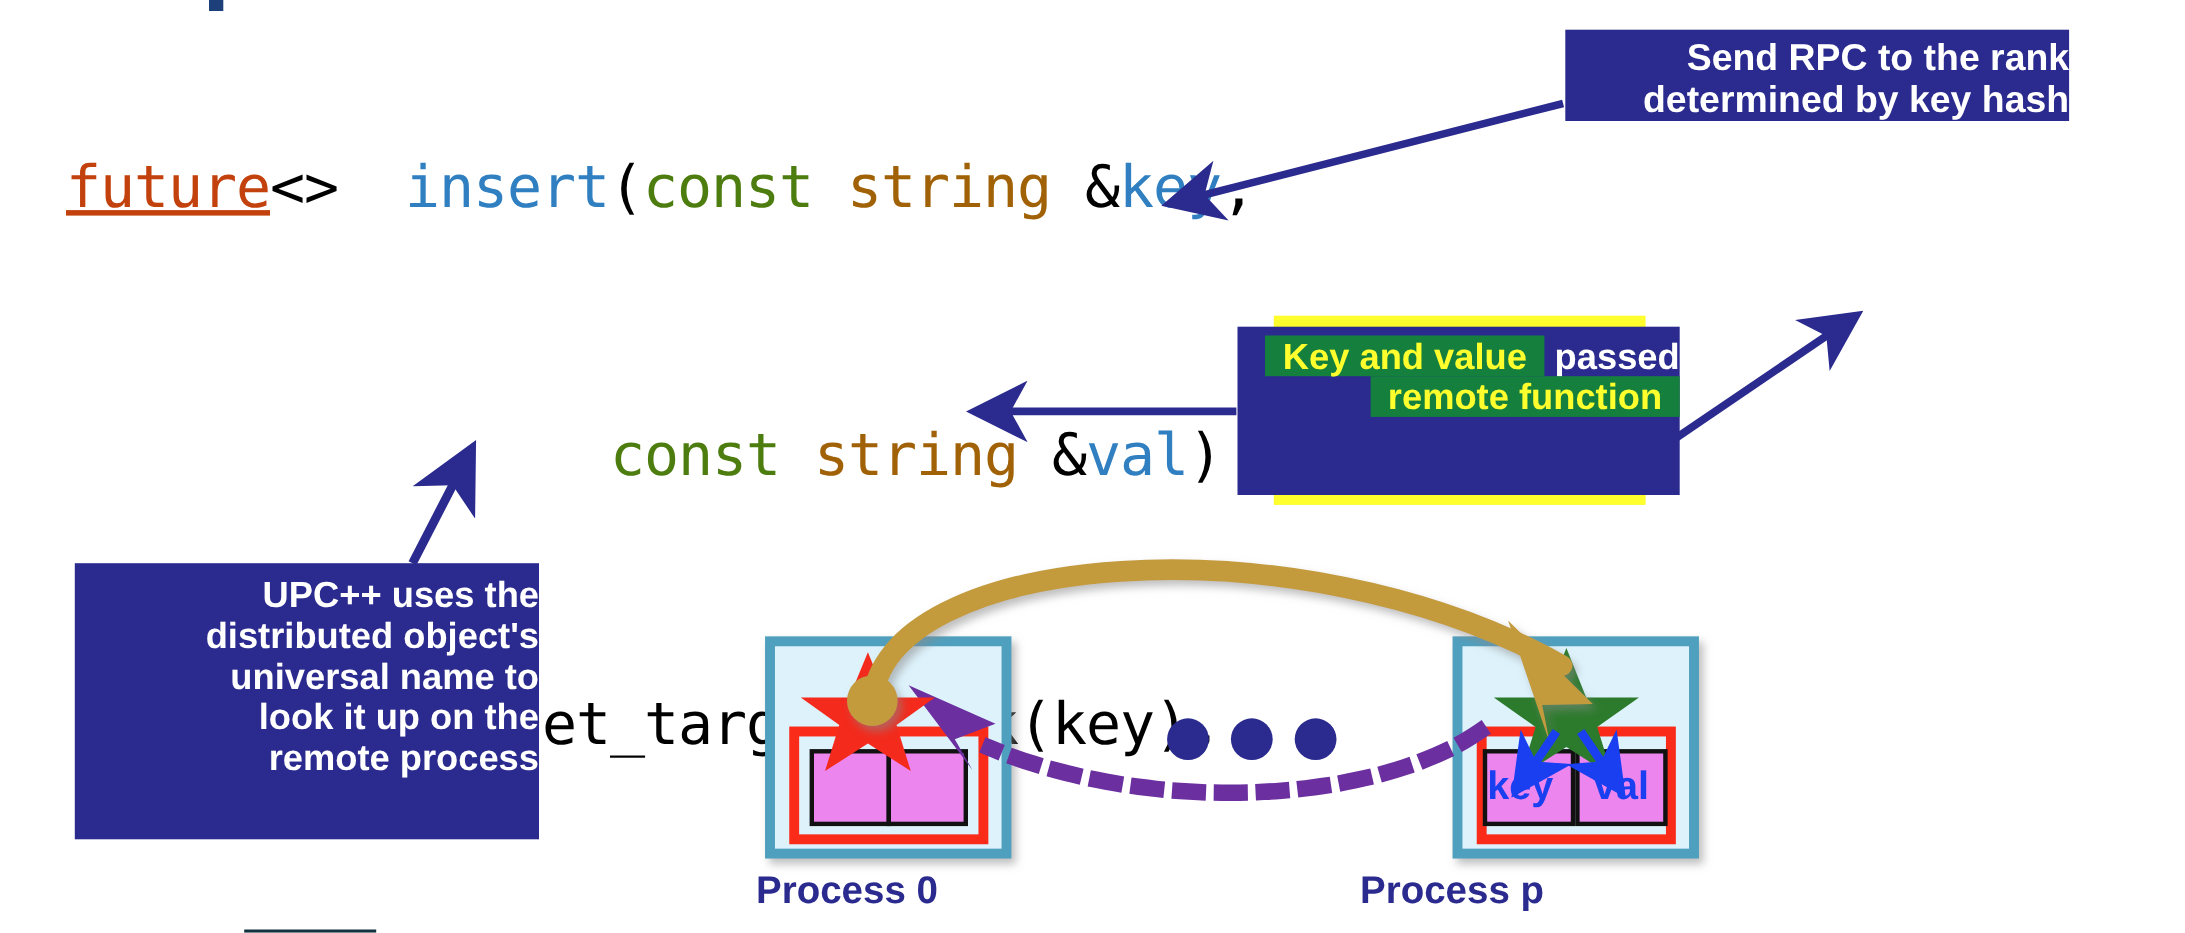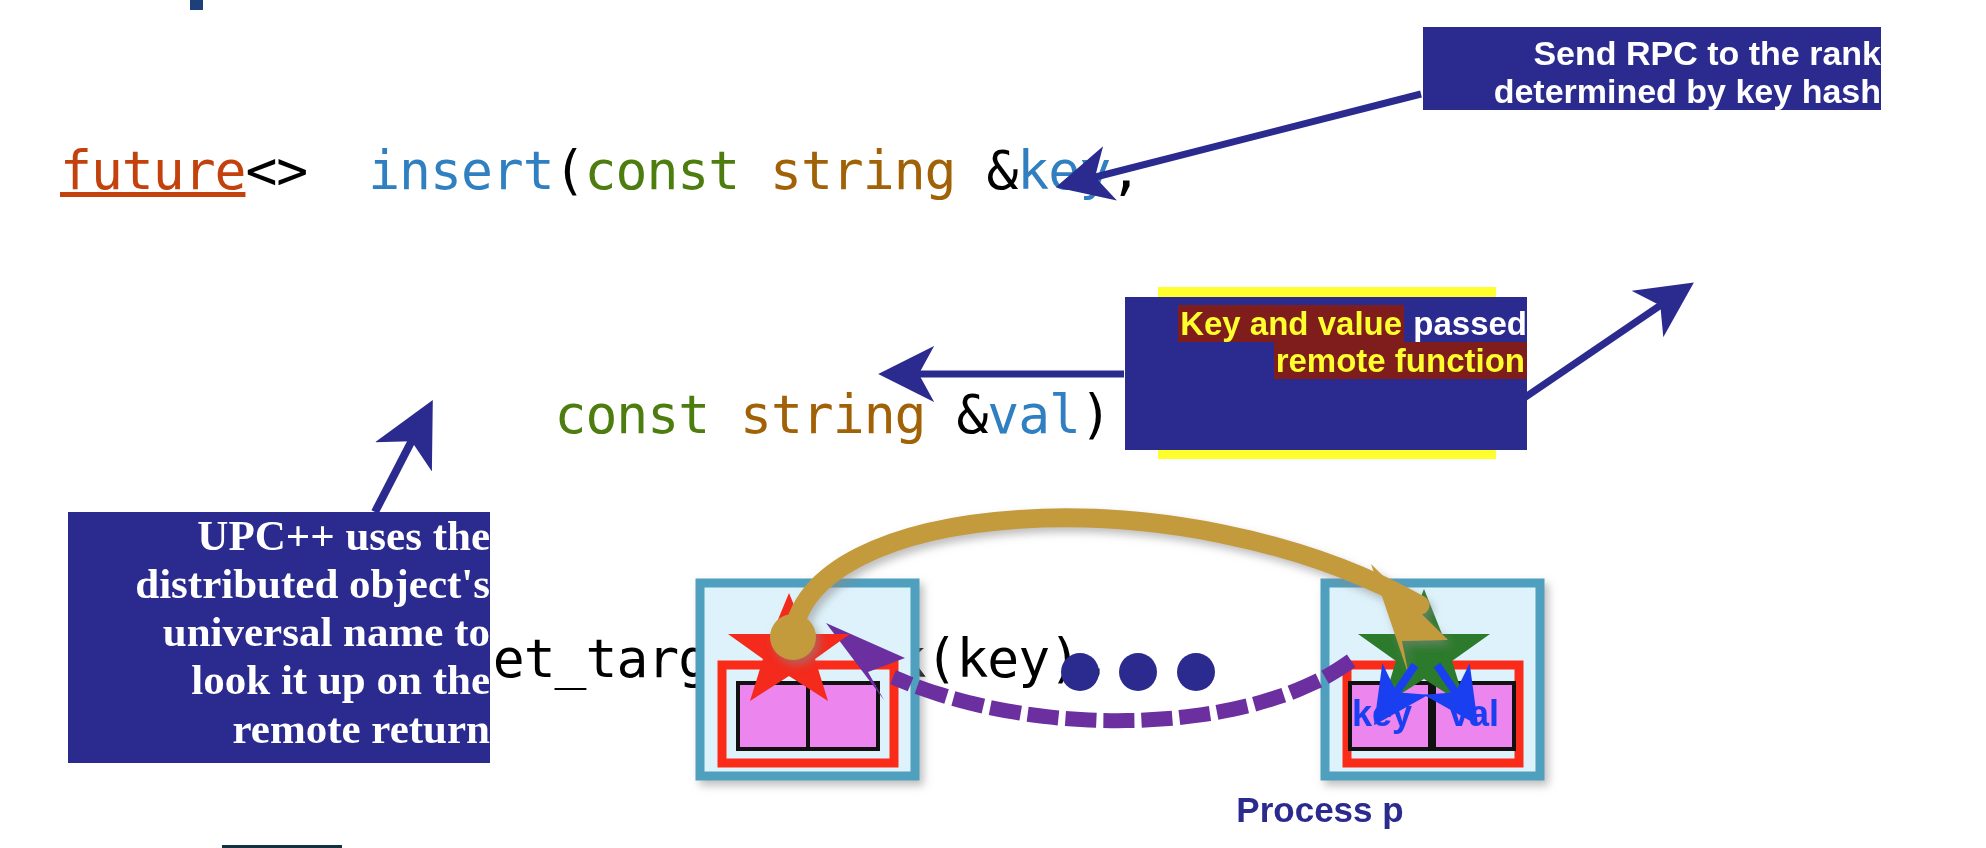--- a/index.html
+++ b/index.html
@@ -66,27 +66,27 @@
     width: 402px;
     height: 153px;
     font-size: 33px;
     padding-top: 9px;
   }
   #callout-upcxx {
     left: 68px;
     top: 512px;
     width: 422px;
     height: 251px;
-    font-size: 43px;
-    font-family: Liberation Serif, serif;
+    font-size: 33px;
+    padding-top: 11px;
   }
   .hl-yellow {
-    background: #7f1d1d;
+    background: #15803d;
     color: #ffff2e;
-    padding: 0 2px;
+    padding: 0 16px;
     margin-left: 16px;
   }
   .yellow-band {
     position: absolute;
     background: #ffff2e;
     z-index: 5;
   }
   #yband-top  { left: 1158px; top: 287px; width: 338px; height: 12px; }
   #yband-bot  { left: 1158px; top: 448px; width: 338px; height: 11px; }
 
@@ -253,21 +253,22 @@
   <div id="callout-keyval" class="callout">
     <div><span class="hl-yellow">Key and value</span><span> passed</span></div>
     <div><span class="hl-yellow">remote function</span></div>
   </div>
 
   <div id="callout-upcxx" class="callout">
     <div>UPC++ uses the</div>
     <div>distributed object's</div>
     <div>universal name to</div>
     <div>look it up on the</div>
-    <div>remote return</div>
-  </div>
-
+    <div>remote process</div>
+  </div>
+
+  <div id="proc0-label" class="proc-label">Process 0</div>
   <div id="procp-label" class="proc-label">Process p</div>
   <div id="cell-key-label" class="cell-label">key</div>
   <div id="cell-val-label" class="cell-label">val</div>
 
   <div id="footer-rule"></div>
 </div>
 
 </body></html>

